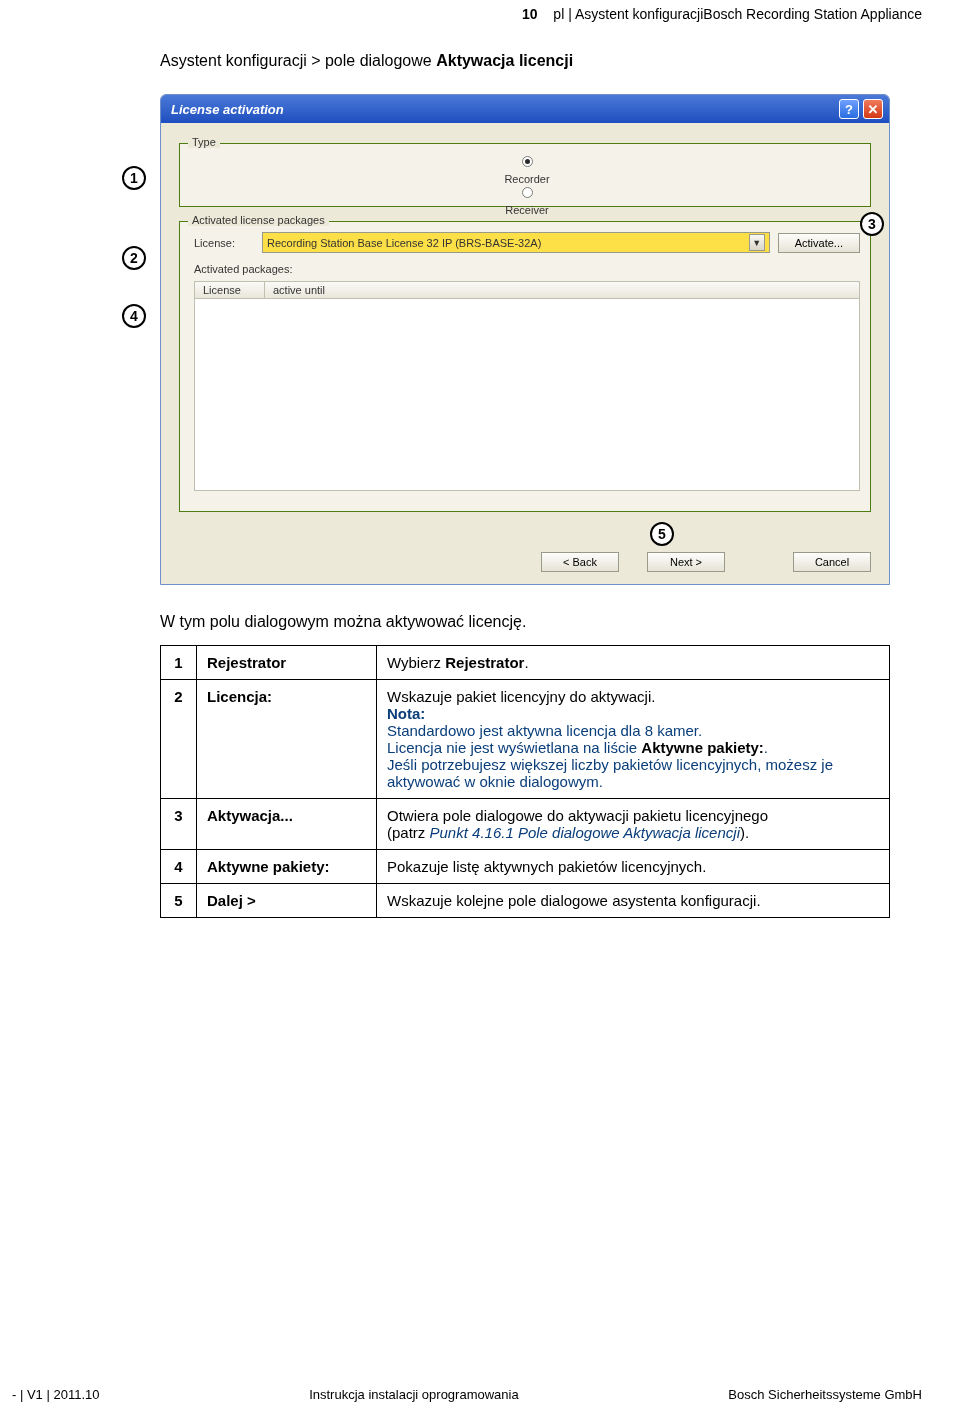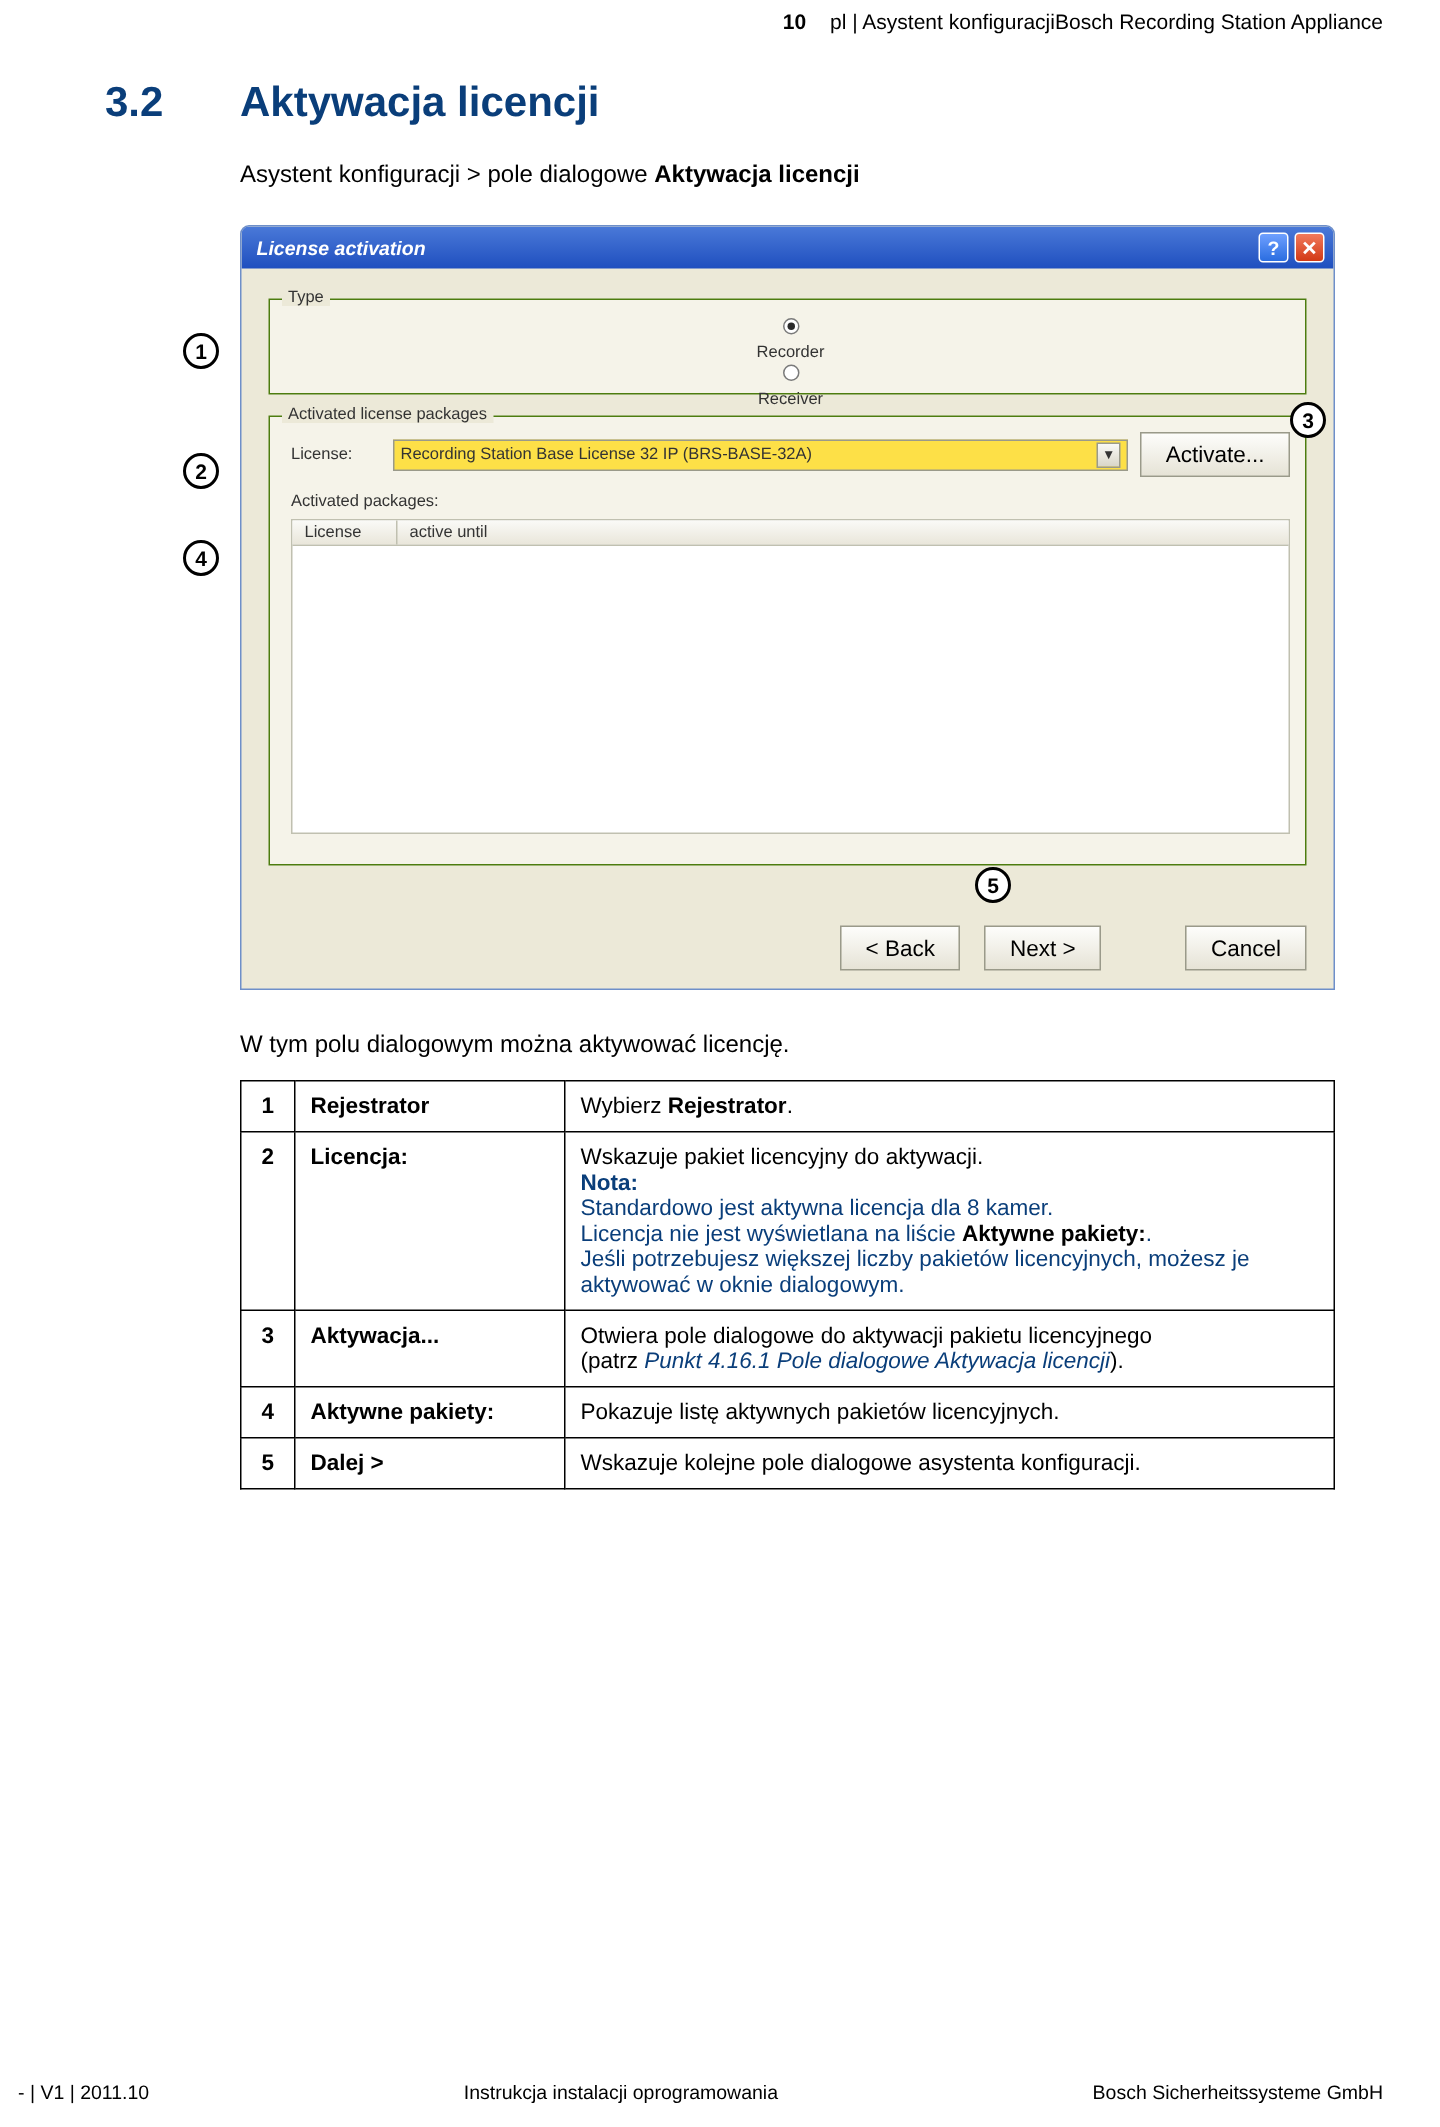--- a/index.html
+++ b/index.html
@@ -24,26 +24,26 @@
   .dbody { padding: 20px 18px 14px 18px; font-size: 11px; color: #333; }
   .fieldset { border: 1px solid #4d7c0f; padding: 10px 10px 10px 14px; margin-bottom: 14px; position: relative; background: #f5f3e9; }
   .fieldset .legend { position: absolute; top: -8px; left: 8px; background: #ece9d8; padding: 0 4px; font-size: 11px; color: #333; }
   .radio-row { display: flex; align-items: center; gap: 6px; margin: 2px 0; flex-direction: column; }
   .radio { width: 11px; height: 11px; border: 1px solid #7a7a7a; border-radius: 50%; background: #fff; display: inline-flex; align-items: center; justify-content: center; }
   .radio.sel::after { content: ""; width: 5px; height: 5px; background: #2a2a2a; border-radius: 50%; }
   .row { display: flex; align-items: center; gap: 8px; }
   .lbl { min-width: 60px; }
   .select { flex: 1; display: flex; align-items: center; background: #fde047; border: 1px solid #9a9a8a; height: 21px; padding: 0 4px; font-size: 11px; }
   .select .arrow { margin-left: auto; border: 1px solid #9a9a8a; width: 16px; height: 17px; background: linear-gradient(#f9f9f6,#d9d6c8); display: flex; align-items: center; justify-content: center; font-size: 9px; }
-  .btn { border: 1px solid #9a9a8a; background: linear-gradient(#fdfdfb,#e6e3d6); height: 30px; padding: 0 16px; font-size: 15px; display: inline-flex; align-items: center; justify-content: center; min-width: 78px; }
+  .btn { border: 1px solid #9a9a8a; background: linear-gradient(#fdfdfb,#e6e3d6); height: 20px; padding: 0 16px; font-size: 11px; display: inline-flex; align-items: center; justify-content: center; min-width: 78px; }
   .pkglist { background: #fff; border: 1px solid #c0c0b0; height: 210px; margin-top: 6px; }
   .pkghdr { display: flex; background: linear-gradient(#fafaf7,#e9e6da); border-bottom: 1px solid #c0c0b0; font-size: 11px; }
   .pkghdr div { padding: 2px 8px; border-right: 1px solid #c0c0b0; }
   .pkghdr div:last-child { border-right: none; }
-  .dfooter { display: flex; justify-content: flex-end; gap: 16px; padding: 12px 18px; }
+  .dfooter { display: flex; justify-content: flex-end; gap: 28px; padding: 12px 18px; }
   
   .callout { position: absolute; width: 24px; height: 24px; border: 2px solid #000; border-radius: 50%; background: #fff; display: flex; align-items: center; justify-content: center; font-weight: bold; font-size: 14px; }
   
   .narrative { font-size: 16px; margin-left: 90px; margin-bottom: 14px; }
   
   table.desc { border-collapse: collapse; margin-left: 90px; width: 730px; font-size: 15px; }
   table.desc td { border: 1px solid #000; padding: 8px 10px; vertical-align: top; }
   table.desc td:first-child { width: 36px; text-align: center; font-weight: bold; }
   table.desc td:nth-child(2) { width: 180px; font-weight: bold; }
   table.desc .nota { font-weight: bold; color: #0a3e7a; }
@@ -58,23 +58,20 @@
   <div class="hdr">
     <div class="left">
       <span>10</span>
       <span style="font-weight:normal; margin-left:12px;">pl | Asystent konfiguracji</span>
     </div>
     <div class="right" style="font-weight:normal;">Bosch Recording Station Appliance</div>
   </div>
 
   <div class="content">
 
-    <h1 class="sec">
-      <span class="secnum">3.2</span><span>Aktywacja licencji</span>
-    </h1>
 
     <p class="path">
       <span>Asystent konfiguracji &gt; pole dialogowe </span><span class="bold">Aktywacja licencji</span>
     </p>
 
     <div class="dialog-wrap">
 
       <div class="dialog">
         <div class="titlebar">
           <div class="ttl">License activation</div>

